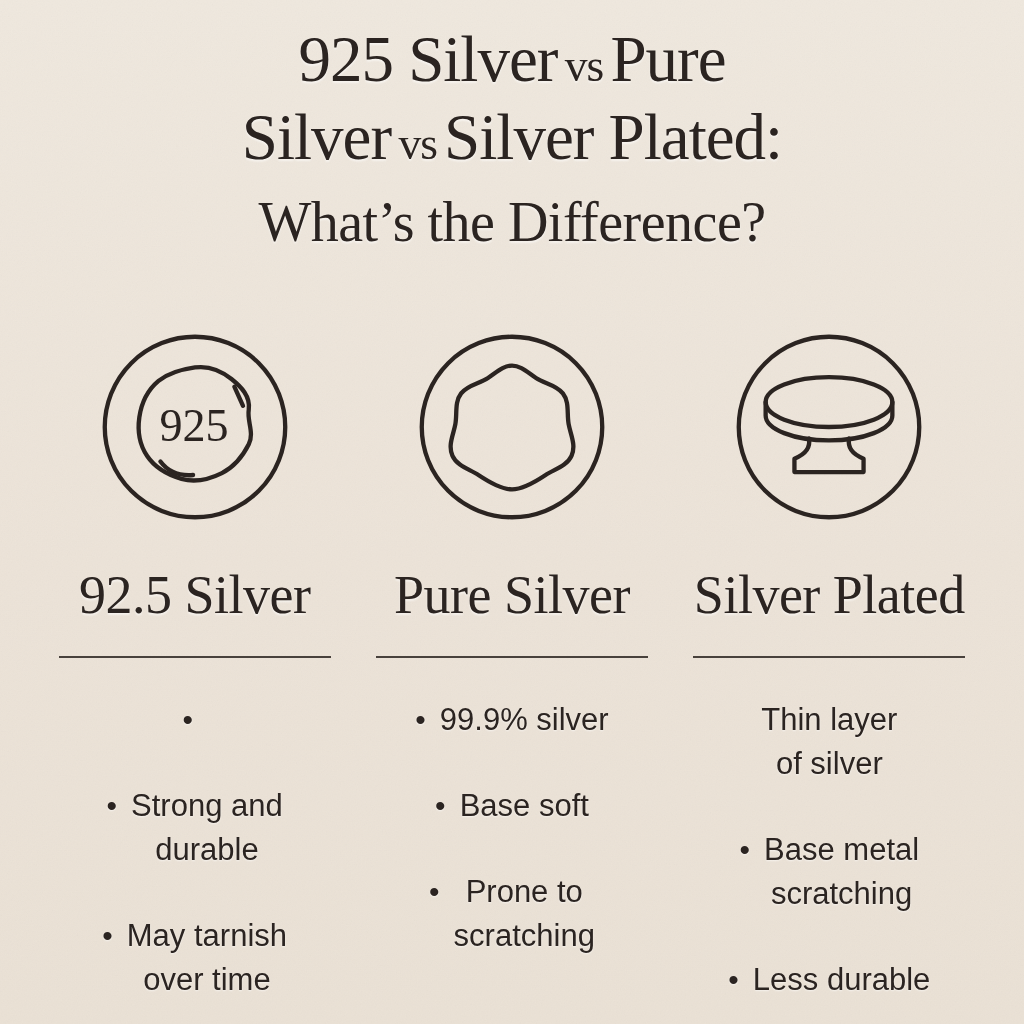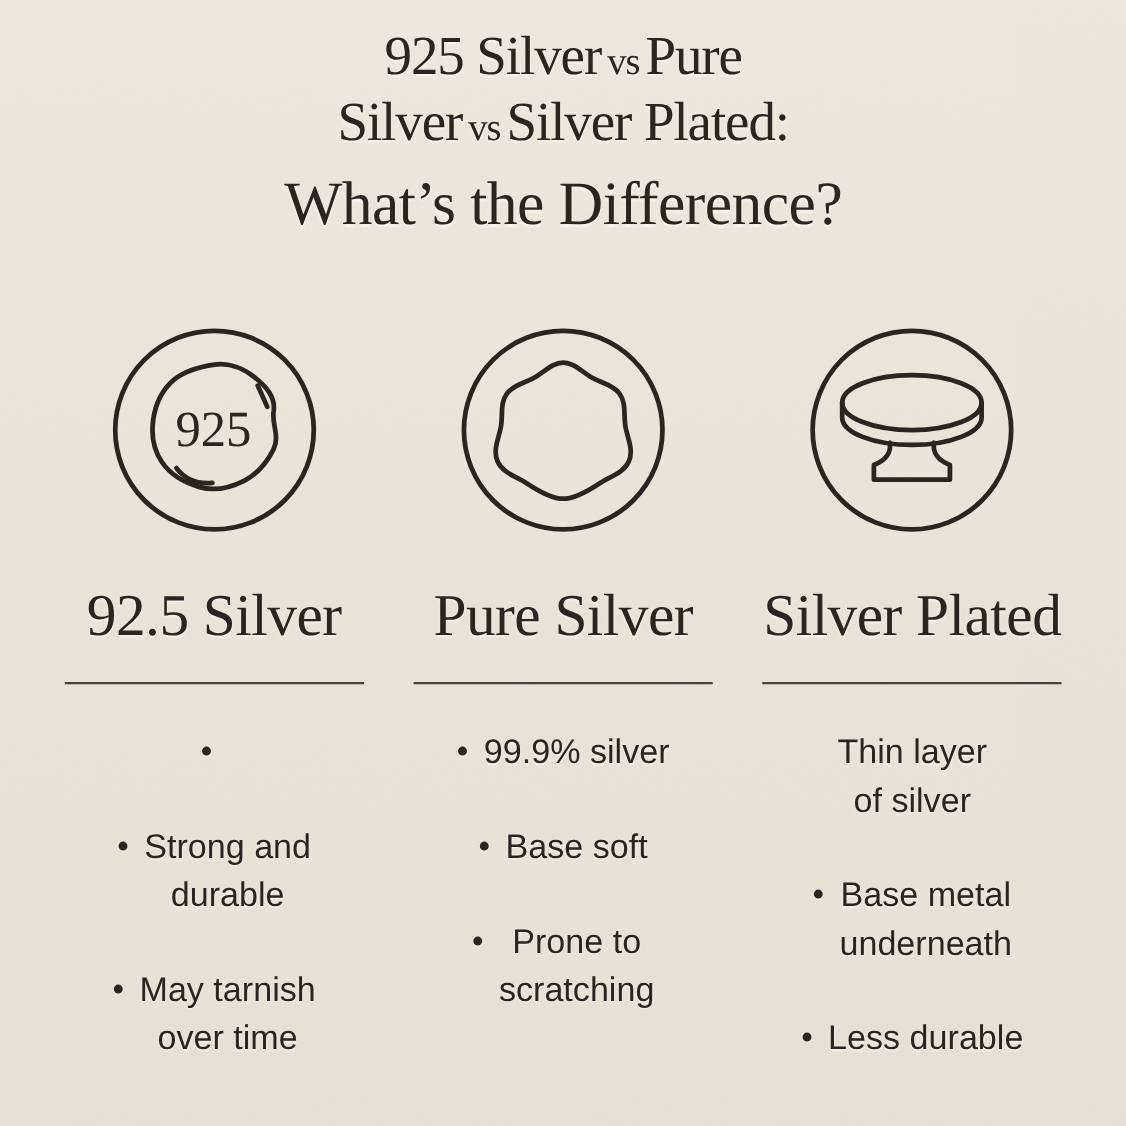--- a/index.html
+++ b/index.html
@@ -24,21 +24,21 @@
   
   .title {
     padding-top: 20px;
     text-align: center;
     font-family: "Liberation Serif", "DejaVu Serif", serif;
     font-weight: 400;
     color: #2b2421;
     text-shadow: 0 2px 2px rgba(255,255,255,0.55);
   }
   .title-line {
-    font-size: 50px;
+    font-size: 65px;
     line-height: 1.2;
     letter-spacing: -1px;
     white-space: nowrap;
   }
   .title-line .vs {
     font-size: 0.7em;
     margin: 0 0.16em;
   }
   .title-sub {
     margin-top: 10px;
@@ -206,21 +206,21 @@
         <h2 class="col-heading">Silver Plated</h2>
         <hr class="divider">
         <ul class="items">
           <li class="item">
             <span class="txt">Thin layer
 of silver</span>
           </li>
           <li class="item">
             <span class="bullet">•</span>
             <span class="txt">Base metal
-underneath</span>
+scratching</span>
           </li>
           <li class="item">
             <span class="bullet">•</span>
             <span class="txt">Less durable</span>
           </li>
         </ul>
       </section>
 
     </main>
   </div>

